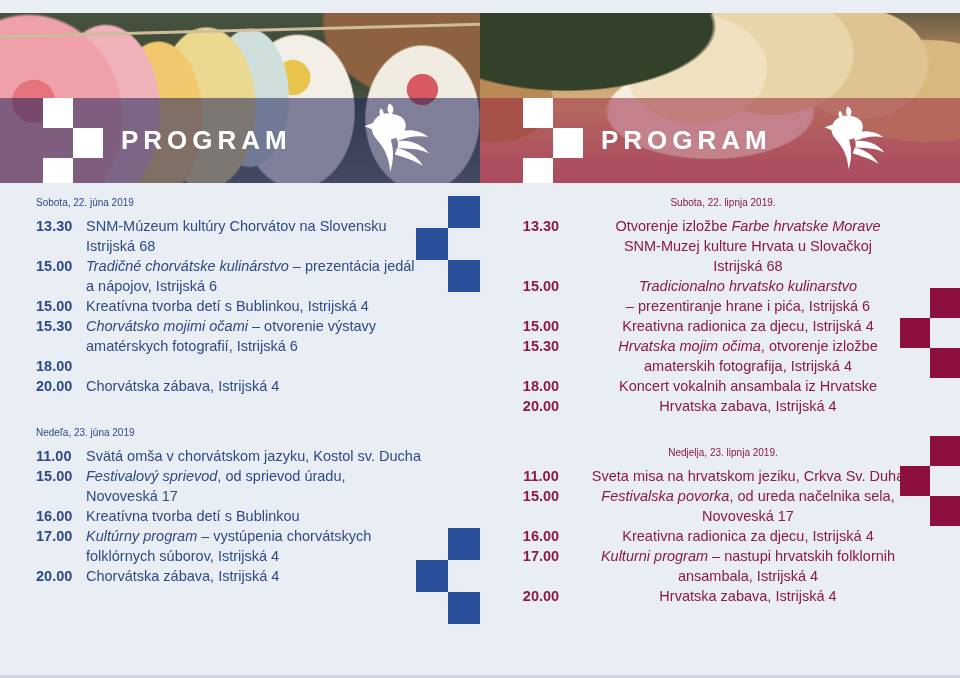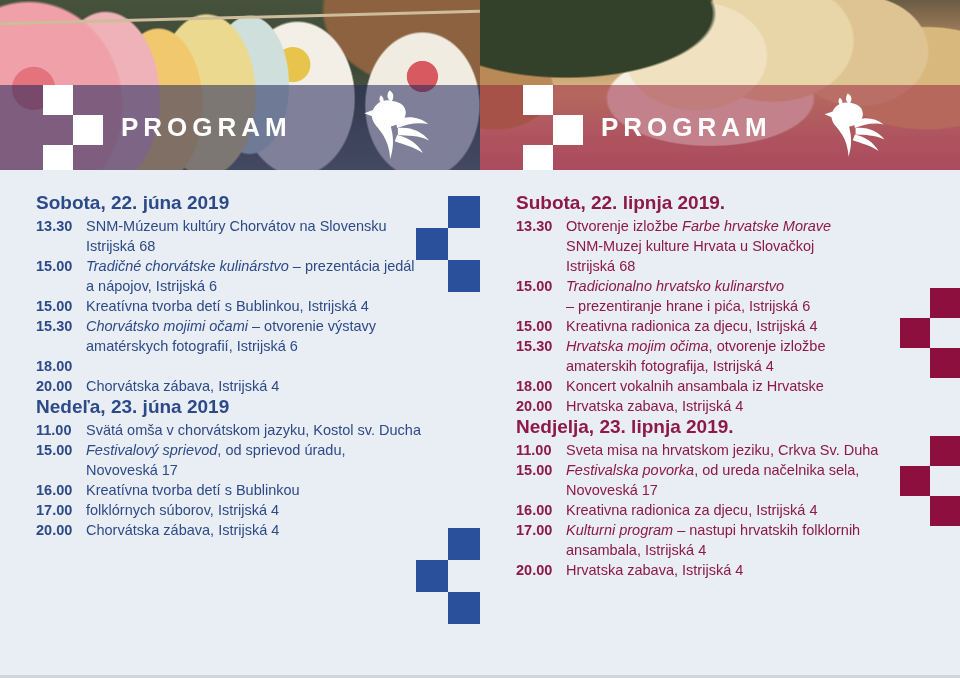--- a/index.html
+++ b/index.html
@@ -5,21 +5,21 @@
   :root{
     --bg:#e9edf4; --left-text:#2d4a88; --left-accent:#2a4f9b;
     --right-text:#8c1a45; --right-accent:#8d0f3d; --title-color:#ffffff;
   }
   html,body{margin:0;padding:0;}
   body{font-family:"Liberation Sans", sans-serif; background:#cfd4dd;}
   .page{position:relative;width:960px;height:678px;background:var(--bg);overflow:hidden;}
   .page::after{content:"";position:absolute;left:0;right:0;bottom:0;height:3px;background:rgba(150,160,175,0.30);}
   .panel{position:absolute;top:0;width:480px;height:678px;}
   #panel-left{left:0;} #panel-right{left:480px;}
-  .header{position:absolute;left:0;top:0;width:480px;height:170px;overflow:hidden;}
+  .header{position:absolute;left:0;top:13px;width:480px;height:170px;overflow:hidden;}
   .photo{position:absolute;inset:0;}
   .photo-left{
     background-color:#4c573f;
     background-image:
       radial-gradient(ellipse 22px 22px at 7% 52%, #e4737e 0%, #e4737e 96%, rgba(228,115,126,0) 100%),
       radial-gradient(ellipse 95px 105px at 6% 62%, #efa0a8 0%, #efa0a8 97%, rgba(239,160,168,0) 100%),
       radial-gradient(ellipse 55px 88px at 22% 58%, #eeb2b8 0%, #eeb2b8 97%, rgba(238,178,184,0) 100%),
       radial-gradient(ellipse 45px 78px at 33% 62%, #f2c86e 0%, #f2c86e 97%, rgba(242,200,110,0) 100%),
       radial-gradient(ellipse 50px 82px at 43% 56%, #ead98e 0%, #ead98e 97%, rgba(234,217,142,0) 100%),
       radial-gradient(ellipse 40px 70px at 52% 50%, #cfe0dc 0%, #cfe0dc 97%, rgba(207,224,220,0) 100%),
@@ -47,23 +47,23 @@
   .band-left{background:rgba(33,38,92,0.55);}
   .band-right{background:rgba(150,30,62,0.52);}
   .wsq{position:absolute;width:30px;height:30px;background:#fff;}
   .title{position:absolute;left:121px;top:85px;height:85px;display:flex;align-items:center;
          color:var(--title-color);font-size:26px;font-weight:bold;letter-spacing:5px;}
   .rooster{position:absolute;fill:#ffffff;}
   #panel-left .rooster{left:355px;top:86px;width:78px;height:84px;}
   #panel-right .rooster{left:336px;top:87px;width:72px;height:82px;}
   .content{position:absolute;left:36px;top:192px;width:414px;font-size:14.5px;line-height:20px;}
   #panel-left .content{color:var(--left-text);}
-  #panel-right .content{color:var(--right-text);}
-  .heading{font-weight:bold;font-size:19px;line-height:22px;margin-bottom:2px;}
-  .section + .section{}
+  #panel-right .content{color:var(--right-text);text-align:center;}
+  .heading{font-weight:normal;font-size:10px;line-height:22px;margin-bottom:2px;}
+  .section + .section{margin-top:26px;}
   .item{display:flex;}
   .time{flex:0 0 50px;font-weight:bold;}
   .text{flex:1;}
   .it{font-style:italic;}
   .csq{position:absolute;width:32px;height:32px;}
   #panel-left .csq{background:var(--left-accent);}
   #panel-right .csq{background:var(--right-accent);width:30px;height:30px;}
   .defs-hidden{position:absolute;width:0;height:0;overflow:hidden;}
 </style>
 </head>
@@ -163,20 +163,21 @@
           </div>
           <div class="item">
             <span class="time">16.00</span>
             <div class="text">
               <div class="line"><span>Kreatívna tvorba detí s Bublinkou</span></div>
             </div>
           </div>
           <div class="item">
             <span class="time">17.00</span>
             <div class="text">
+              <div class="line"><span class="it">Kultúrny program</span><span> – vystúpenia chorvátskych</span></div>
               <div class="line"><span>folklórnych súborov, Istrijská 4</span></div>
             </div>
           </div>
           <div class="item">
             <span class="time">20.00</span>
             <div class="text">
               <div class="line"><span>Chorvátska zábava, Istrijská 4</span></div>
             </div>
           </div>
         </div>

